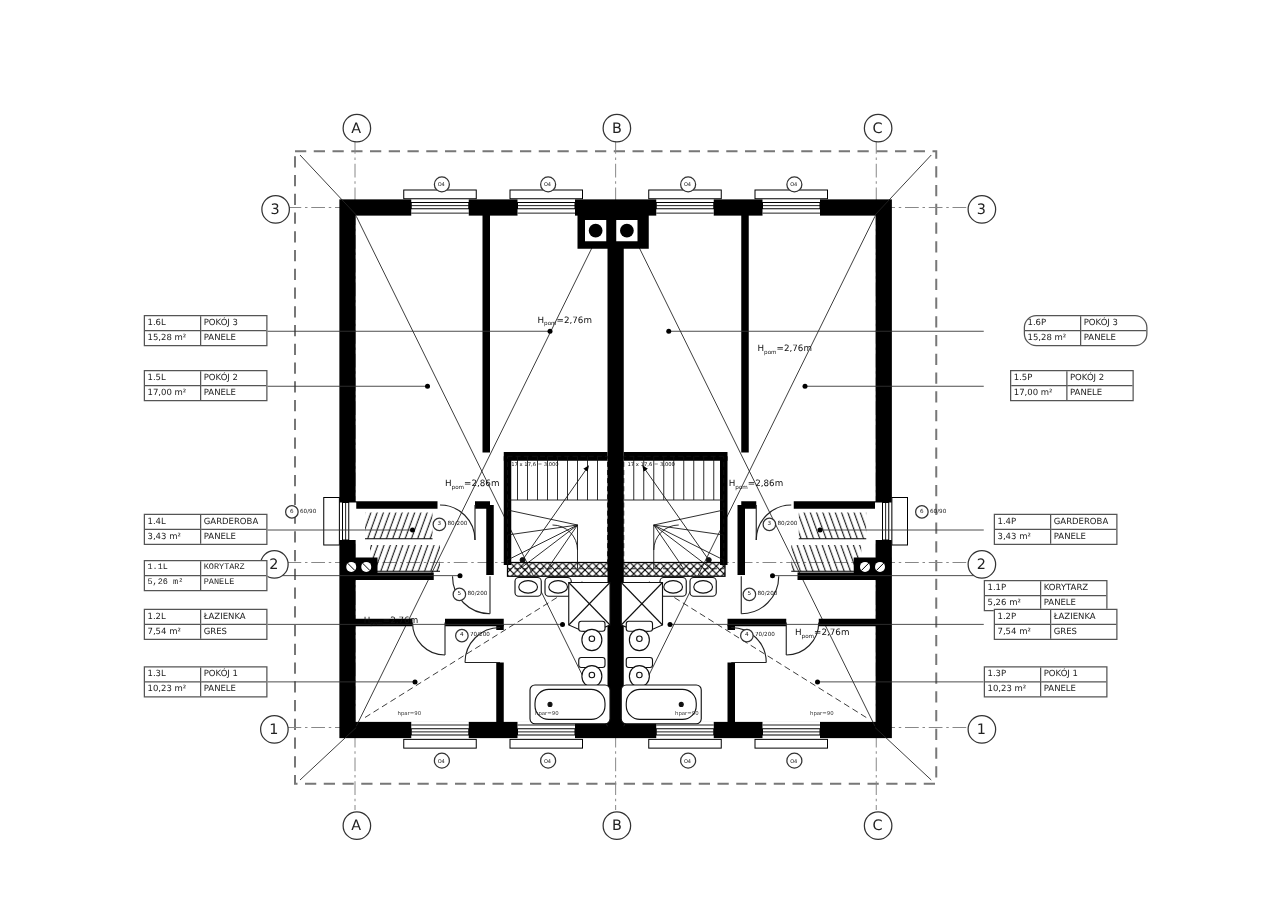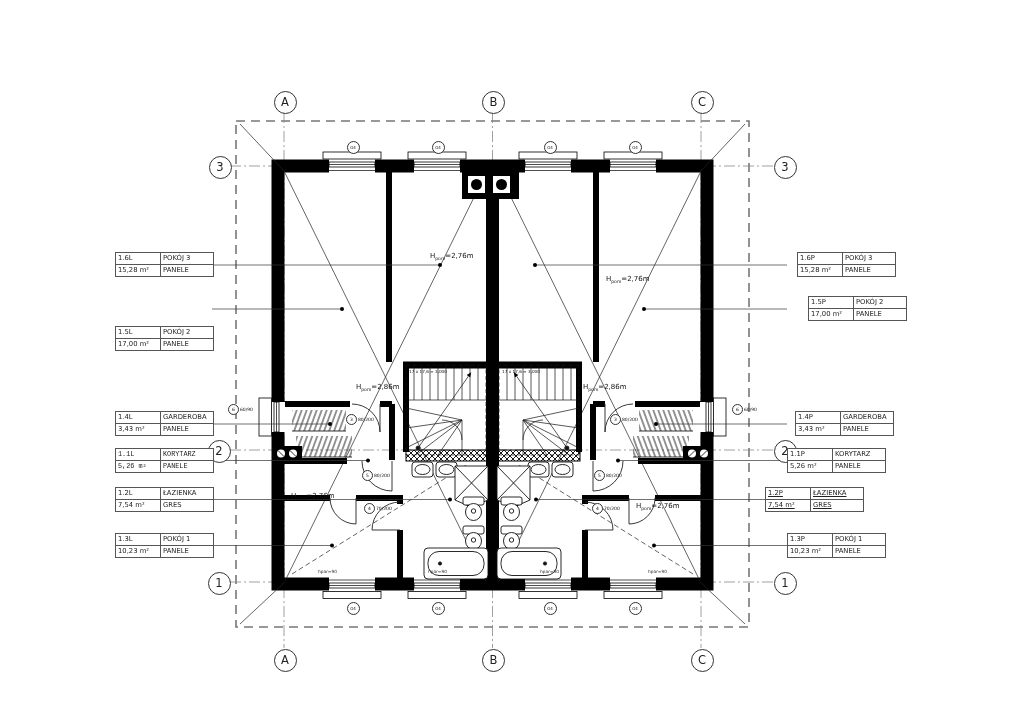--- a/index.html
+++ b/index.html
@@ -254,21 +254,21 @@
 <div class="axc" style="left:773.5px;top:155.5px;">3</div>
 <div class="axc" style="left:773.5px;top:439.5px;">2</div>
 <div class="axc" style="left:773.5px;top:571.5px;">1</div>
 
 <div class="rtab" style="left:115px;top:252px;">
   <div class="c1">1.6L</div>
   <div>POKÓJ 3</div>
   <div class="c1 r2"><span>15,28</span> <span>m²</span></div>
   <div class="r2">PANELE</div>
 </div>
-<div class="rtab" style="left:115px;top:296px;margin-top:30px;">
+<div class="rtab" style="left:115px;top:296px;">
   <div class="c1">1.5L</div>
   <div>POKÓJ 2</div>
   <div class="c1 r2"><span>17,00</span> <span>m²</span></div>
   <div class="r2">PANELE</div>
 </div>
 <div class="rtab" style="left:115px;top:411px;">
   <div class="c1">1.4L</div>
   <div>GARDEROBA</div>
   <div class="c1 r2"><span>3,43</span> <span>m²</span></div>
   <div class="r2">PANELE</div>
@@ -285,45 +285,45 @@
   <div class="c1 r2"><span>7,54</span> <span>m²</span></div>
   <div class="r2">GRES</div>
 </div>
 <div class="rtab" style="left:115px;top:533px;">
   <div class="c1">1.3L</div>
   <div>POKÓJ 1</div>
   <div class="c1 r2"><span>10,23</span> <span>m²</span></div>
   <div class="r2">PANELE</div>
 </div>
 
-<div class="rtab" style="left:797px;top:252px;">
+<div class="rtab" style="left:819px;top:252px;border-radius:10px;">
   <div class="c1">1.6P</div>
   <div>POKÓJ 3</div>
   <div class="c1 r2"><span>15,28</span> <span>m²</span></div>
   <div class="r2">PANELE</div>
 </div>
 <div class="rtab" style="left:787px;top:296px;margin-left:21px;">
   <div class="c1">1.5P</div>
   <div>POKÓJ 2</div>
   <div class="c1 r2"><span>17,00</span> <span>m²</span></div>
   <div class="r2">PANELE</div>
 </div>
 <div class="rtab" style="left:795px;top:411px;">
   <div class="c1">1.4P</div>
   <div>GARDEROBA</div>
   <div class="c1 r2"><span>3,43</span> <span>m²</span></div>
   <div class="r2">PANELE</div>
 </div>
-<div class="rtab" style="left:787px;top:448px;">
+<div class="rtab" style="left:787px;top:464px;">
   <div class="c1">1.1P</div>
   <div>KORYTARZ</div>
   <div class="c1 r2"><span>5,26</span> <span>m²</span></div>
   <div class="r2">PANELE</div>
 </div>
-<div class="rtab" style="left:765px;top:487px;text-decoration:underline;">
+<div class="rtab" style="left:795px;top:487px;">
   <div class="c1">1.2P</div>
   <div>ŁAZIENKA</div>
   <div class="c1 r2"><span>7,54</span> <span>m²</span></div>
   <div class="r2">GRES</div>
 </div>
 <div class="rtab" style="left:787px;top:533px;">
   <div class="c1">1.3P</div>
   <div>POKÓJ 1</div>
   <div class="c1 r2"><span>10,23</span> <span>m²</span></div>
   <div class="r2">PANELE</div>

